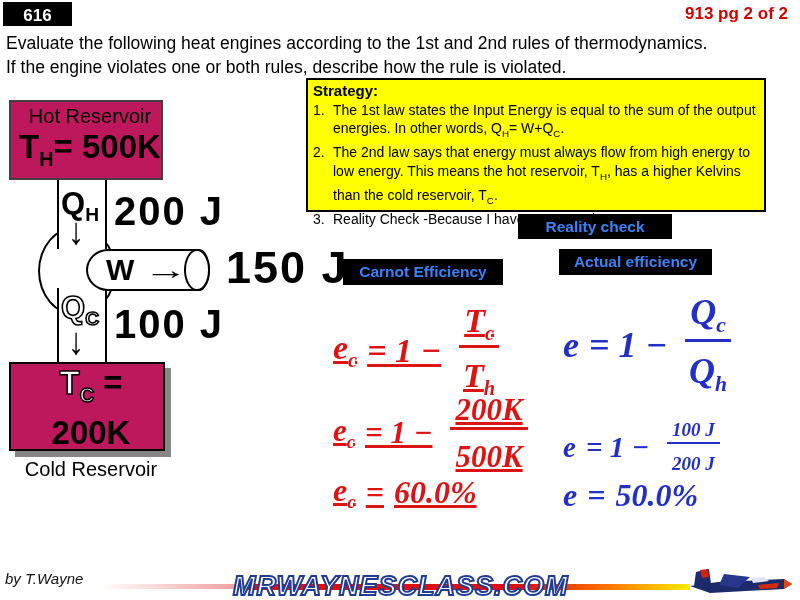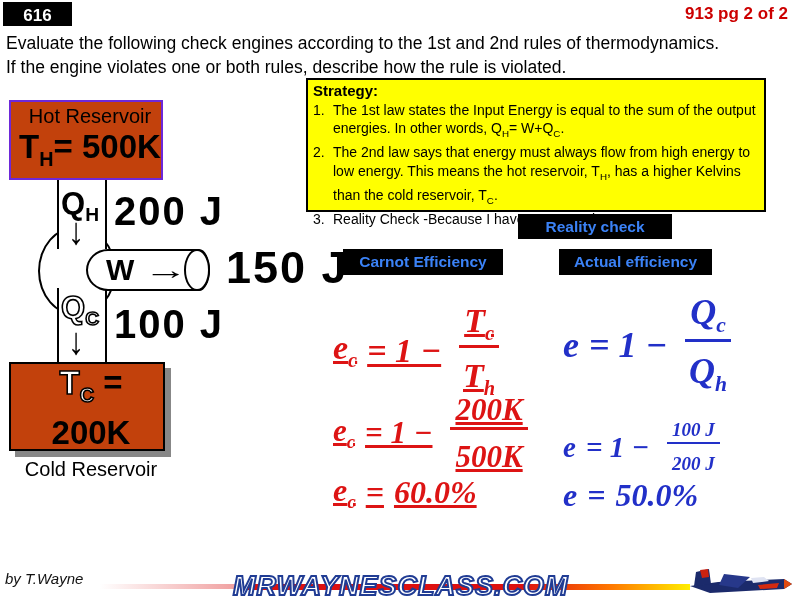--- a/index.html
+++ b/index.html
@@ -18,25 +18,25 @@
     border:2px solid #000;box-sizing:border-box;padding:2px 5px 0 5px;font-size:14px;line-height:18.5px;}
   .strategy .title{font-weight:bold;font-size:15px;}
   .strategy .item{display:flex;}
   .strategy .num{width:20px;flex:0 0 20px;}
   .strategy sub{font-size:70%;}
 
   
   .badge{background:#000;color:#3b82f6;font-weight:bold;font-size:15.5px;
     display:flex;align-items:center;justify-content:center;}
   .badge-reality{left:518px;top:214px;width:154px;height:25px;}
-  .badge-carnot{left:343px;top:249px;width:160px;height:26px;}
+  .badge-carnot{left:343px;top:259px;width:160px;height:26px;}
   .badge-actual{left:559px;top:249px;width:153px;height:26px;}
 
   
-  .box{background:#c2410c;border:2px solid #6d28d9;box-sizing:border-box;text-align:center;padding-left:8px;}
+  .box{background:#be185d;border:2px solid #404040;box-sizing:border-box;text-align:center;padding-left:8px;}
   .hot-box{left:9px;top:100px;width:154px;height:80px;z-index:5;}
   .hot-box .rlabel{font-size:20px;margin-top:3px;}
   .temp-big{font-size:33px;font-weight:800;letter-spacing:0px;line-height:38px;}
   .temp-big sub{font-size:60%;font-weight:800;}
   .cold-box{left:9px;top:362px;width:156px;height:89px;z-index:5;border-color:#000;
     box-shadow:6px 6px 0 rgba(55,55,55,0.6);}
   .cold-box .rlabel{font-size:20px;margin-top:6px;}
   .outline-text{color:#fff;-webkit-text-stroke:1.6px #000;}
   .pipe{background:#fff;border-left:2px solid #000;border-right:2px solid #000;z-index:2;}
   .pipe-top{left:57px;top:179px;width:46px;height:70px;}
@@ -93,21 +93,21 @@
 </head>
 <body>
 
 <div class="slide">
 
   <div class="abs slide-number">
     <span>616</span>
   </div>
   <div class="abs page-label">913 pg 2 of 2</div>
   <div class="abs prompt">
-    <div>Evaluate the following check engines according to the 1st and 2nd rules of thermodynamics.</div>
+    <div>Evaluate the following heat engines according to the 1st and 2nd rules of thermodynamics.</div>
     <div>If the engine violates one or both rules, describe how the rule is violated.</div>
   </div>
 
   <div class="abs strategy">
     <div class="title">Strategy:</div>
     <div class="item">
       <span class="num">1.</span>
       <span>The 1st law states the Input Energy is equal to the sum of the output energies. In other words, Q<sub>H</sub>= W+Q<sub>C</sub>.</span>
     </div>
     <div class="item">

